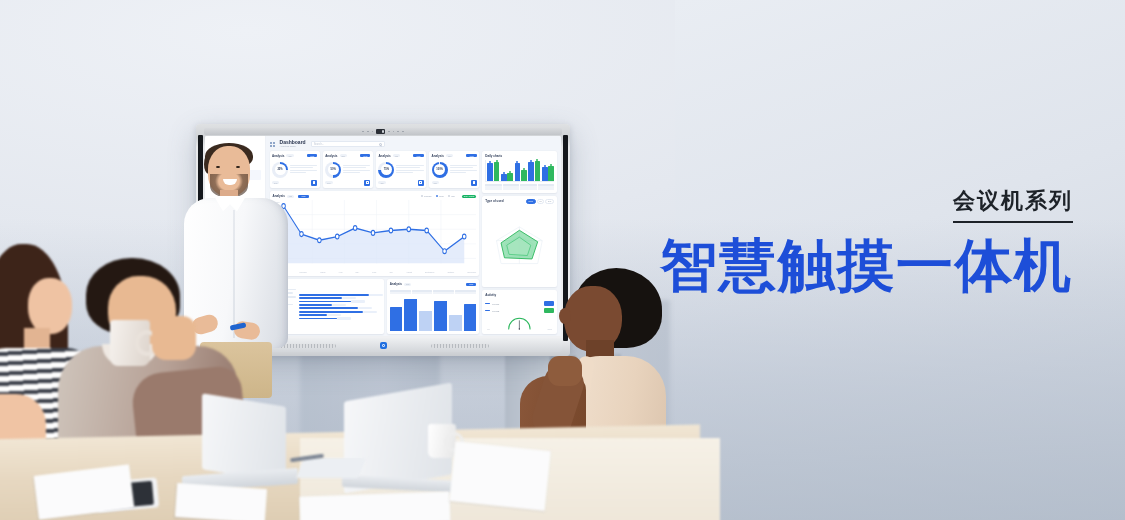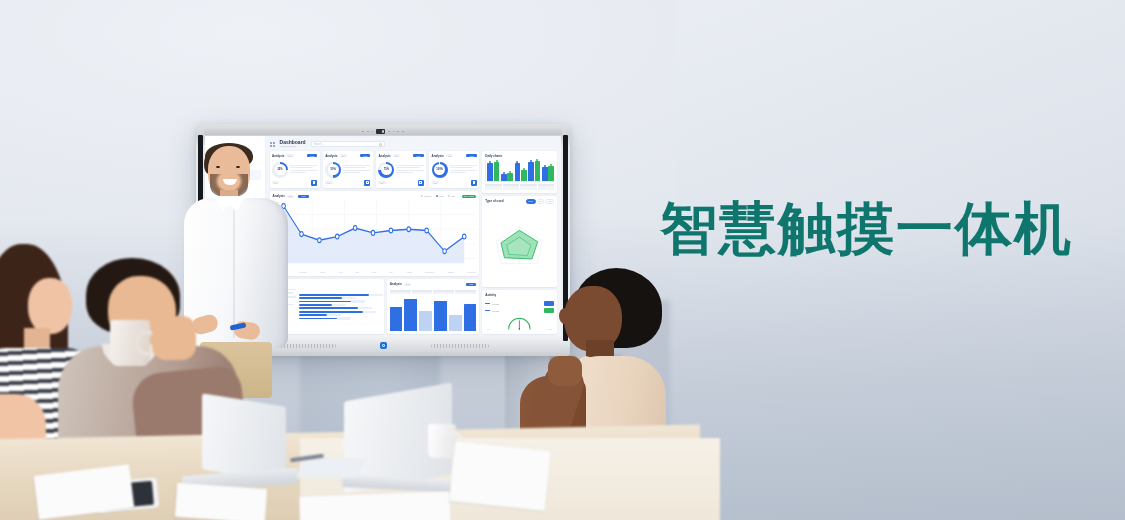--- a/index.html
+++ b/index.html
@@ -282,21 +282,21 @@
   .blur{ filter:blur(1.1px); }
   .blur2{ filter:blur(2.2px); }
 
   
   #copy{ position:absolute; right:52px; top:186px; width:420px; text-align:right; }
   .eyebrow{
     display:inline-block; font-size:22px; font-weight:bold; color:#1d2228;
     letter-spacing:2px; padding-bottom:5px; border-bottom:2.5px solid #1d2228;
   }
   .headline{
-    font-size:57px; font-weight:bold; color:#0f766e; letter-spacing:2px;
+    font-size:57px; font-weight:bold; color:#1d4ed8; letter-spacing:2px;
     line-height:1.08; margin-top:12px; white-space:nowrap;
   }
   .subline{
     font-size:19px; color:#2b3138; letter-spacing:1.5px; margin-top:14px;
   }
   .subline .sep{ color:#8b939d; padding:0 7px; }
 </style>
 </head>
 <body>
 
@@ -788,16 +788,17 @@
   <div class="phone blur">
       <i></i>
     </div>
 
   <div class="paper blur" style="left:36px;  top:470px; width:96px;  height:44px; transform:rotate(-7deg)"></div>
   <div class="paper blur" style="left:176px; top:486px; width:90px;  height:34px; transform:rotate(4deg)"></div>
   <div class="paper blur" style="left:300px; top:494px; width:150px; height:30px; transform:rotate(-2deg)"></div>
   <div class="paper blur" style="left:452px; top:446px; width:96px;  height:60px; transform:rotate(6deg)"></div>
 
   <div id="copy">
+    <div class="eyebrow">会议机系列</div>
     <div class="headline">智慧触摸一体机</div>
   </div>
 
 </div>
 
 </body></html>

